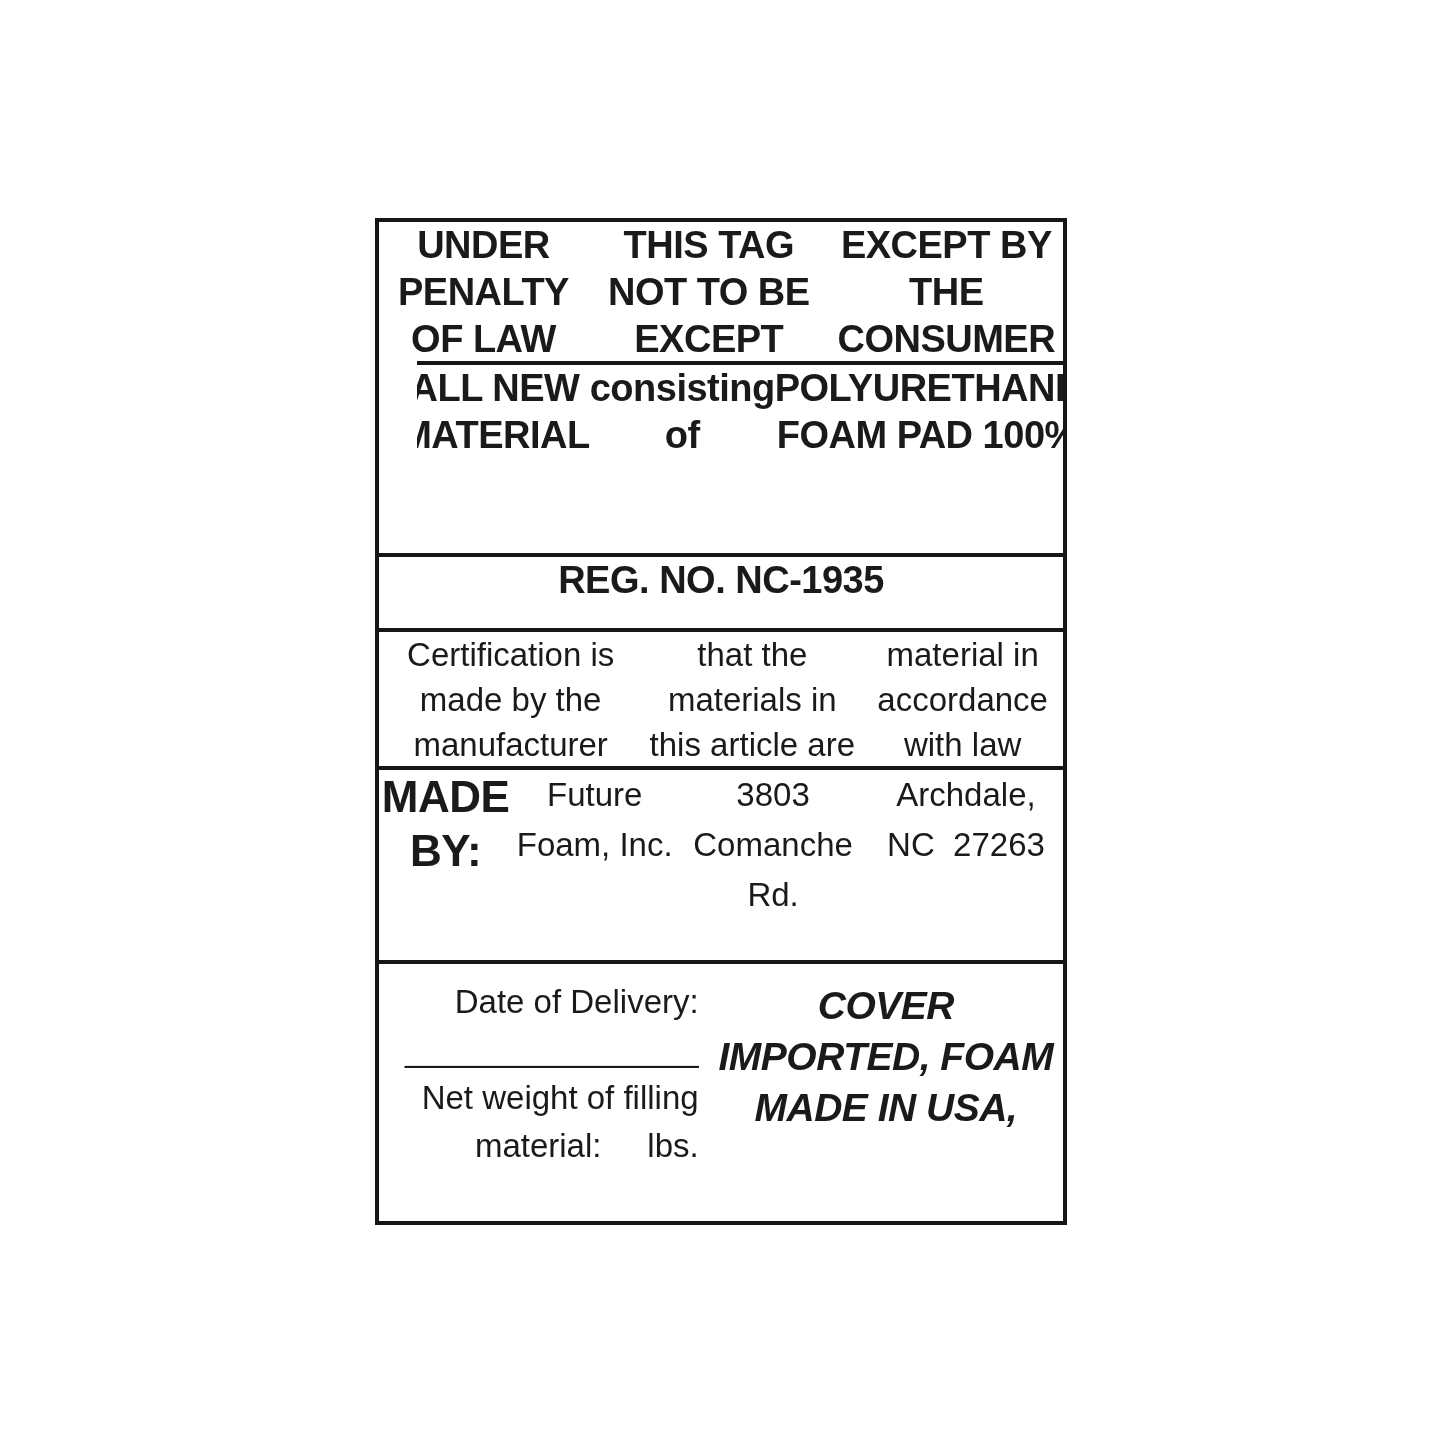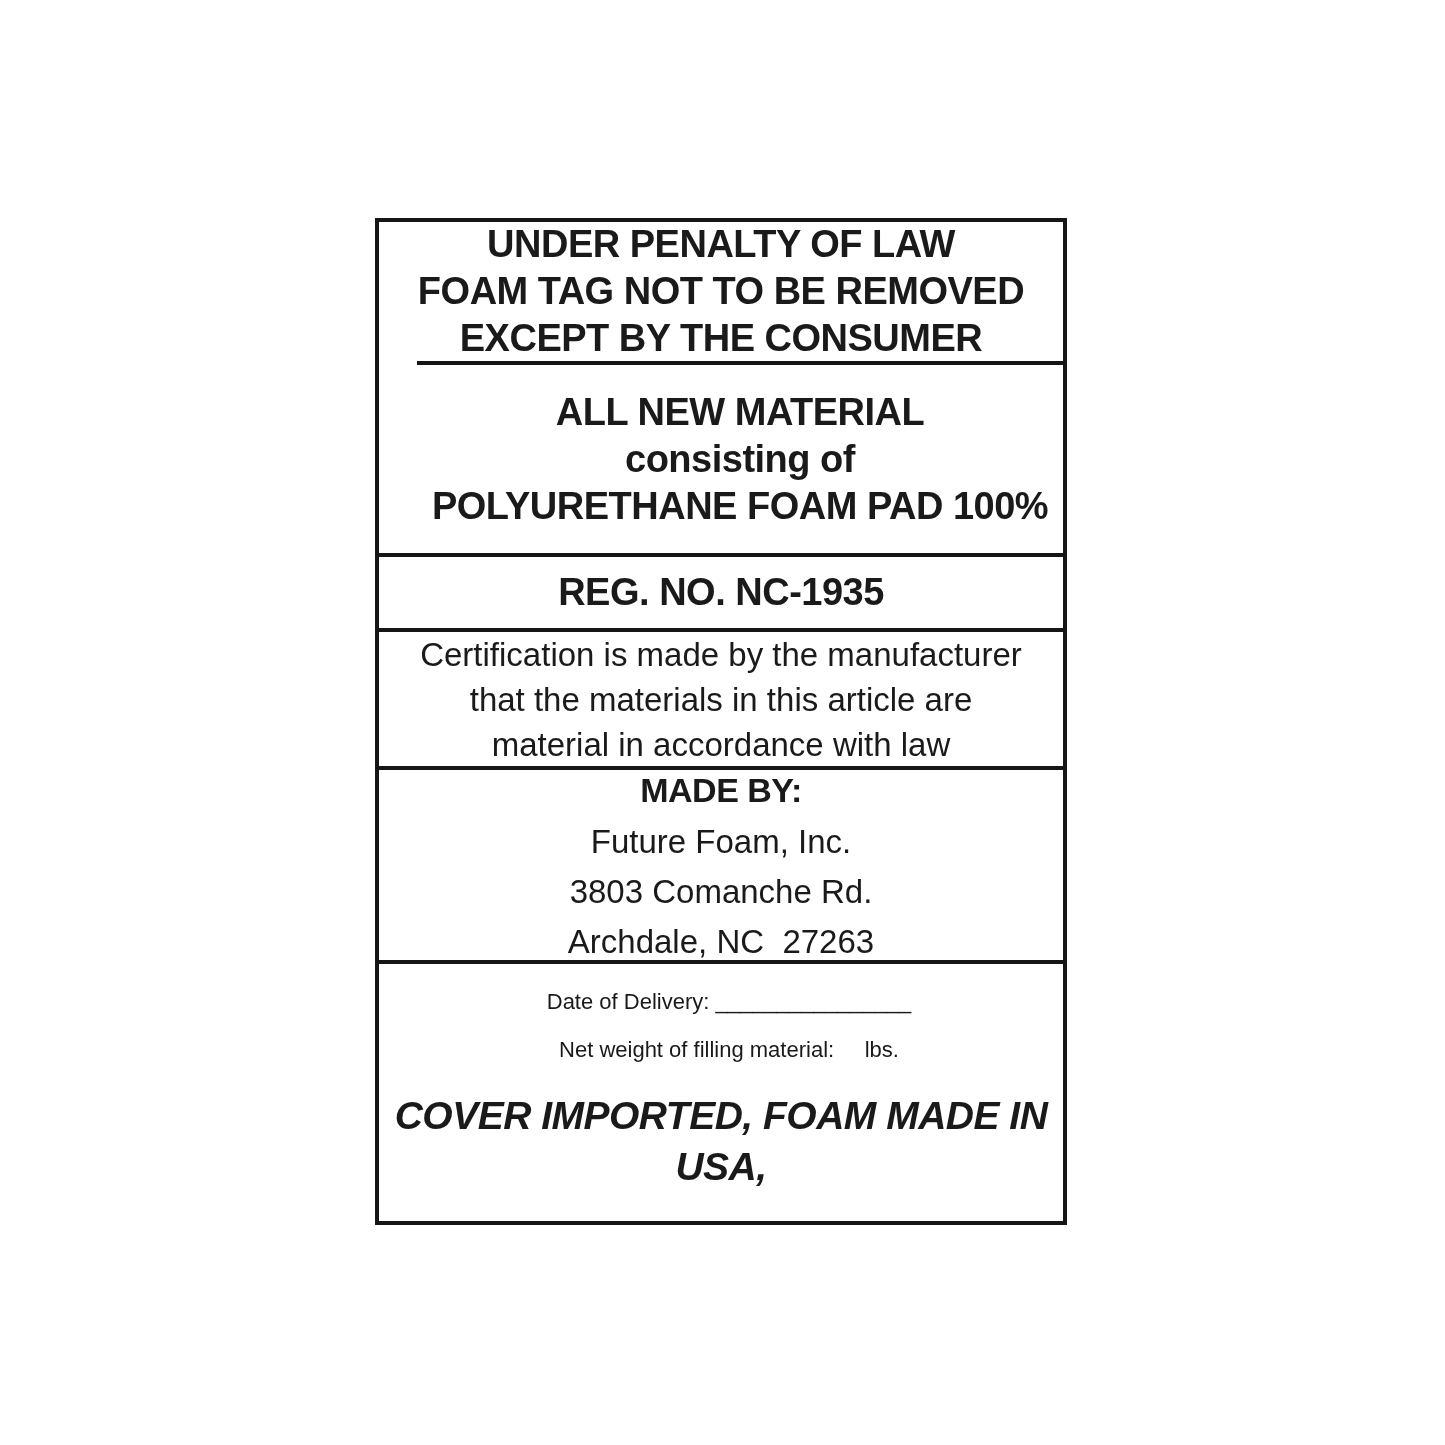--- a/index.html
+++ b/index.html
@@ -19,21 +19,20 @@
     height: 1007px;
     box-sizing: border-box;
     border: 4px solid #161616;
     background: #ffffff;
     display: flex;
     flex-direction: column;
   }
   .section {
     box-sizing: border-box;
     display: flex;
-    flex-direction: column;
     justify-content: center;
     text-align: center;
     overflow: hidden;
   }
   .section + .section { border-top: 4px solid #161616; }
 
   .sec-penalty  { height: 143px; }
   .sec-material { height: 198px; margin-left: 38px; }
   .sec-reg      { height: 77px;  }
   .sec-cert     { height: 142px; }
@@ -53,48 +52,48 @@
     font-size: 33px;
     line-height: 45px;
   }
   .addr {
     font-weight: normal;
     font-size: 33px;
     line-height: 50px;
   }
   .made-heading {
     font-weight: bold;
-    font-size: 34px;
+    font-size: 44px;
     line-height: 54px;
     letter-spacing: -0.5px;
   }
   .fields-block {
-    text-align: center;
+    text-align: right;
     padding: 14px 10px 0 26px;
-    font-size: 22px;
+    font-size: 33px;
     line-height: 48px;
   }
   .footer-block {
     margin-top: 16px;
     text-align: center;
     font-weight: bold;
     font-size: 39px;
     line-height: 51px;
     letter-spacing: -0.5px;
     font-style: italic;
   }
 </style>
 </head>
 <body>
 
 <div class="tag">
 
   <div class="section sec-penalty bold-lg">
     <div class="line">UNDER PENALTY OF LAW</div>
-    <div class="line">FOAM TAG NOT TO BE REMOVED</div>
+    <div class="line">THIS TAG NOT TO BE EXCEPT</div>
     <div class="line">EXCEPT BY THE CONSUMER</div>
   </div>
 
   <div class="section sec-material bold-lg">
     <div class="line">ALL NEW MATERIAL</div>
     <div class="line">consisting of</div>
     <div class="line">POLYURETHANE FOAM PAD 100%</div>
   </div>
 
   <div class="section sec-reg bold-lg">

